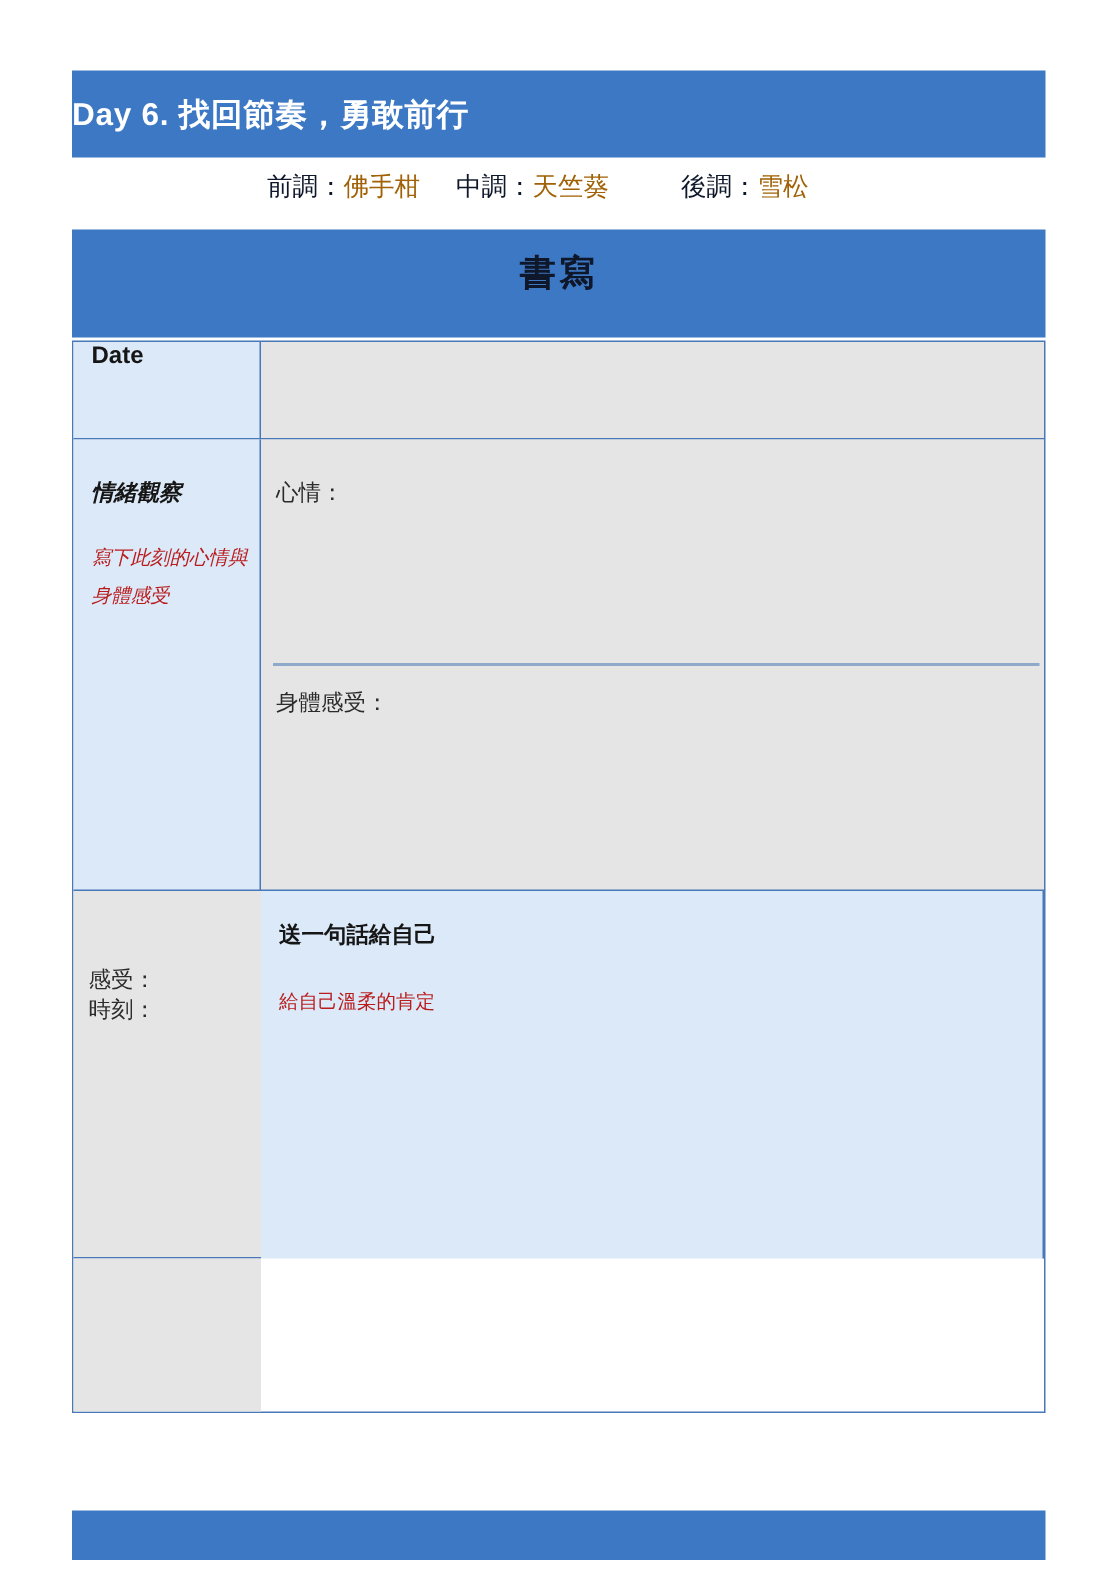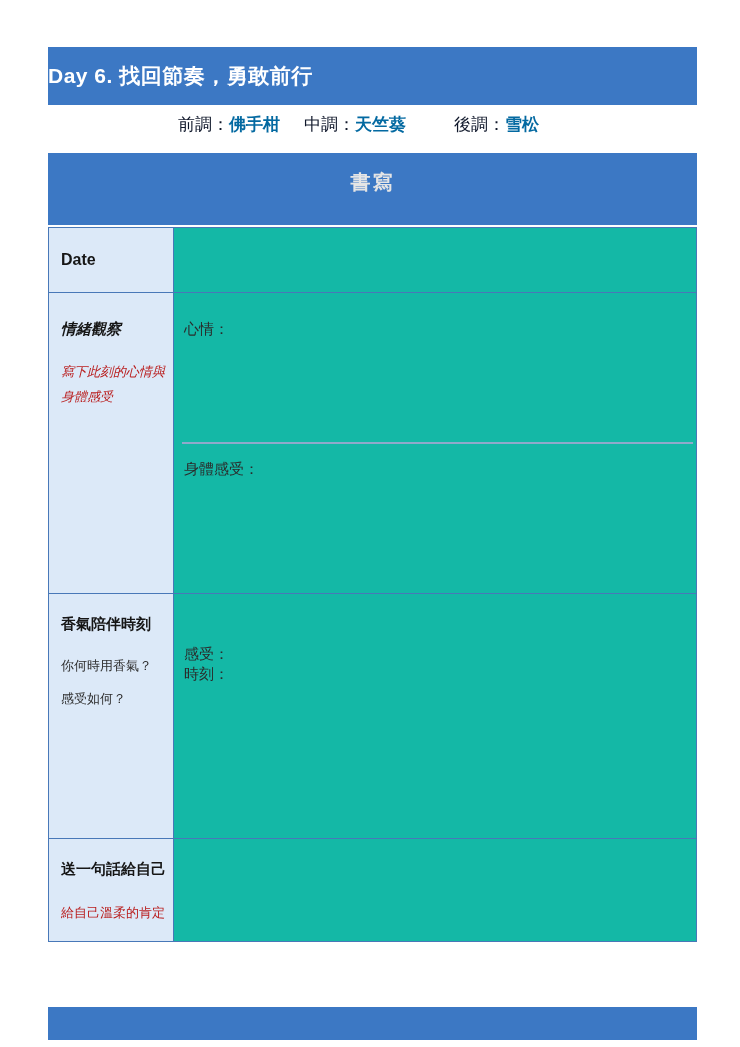--- a/index.html
+++ b/index.html
@@ -19,44 +19,44 @@
   }
   .notes {
     position:absolute; top:111px; left:0; width:740px; height:26px;
     display:flex; align-items:center;
   }
   .notes-inner { display:flex; margin-left:178px; font-size:17px; }
   .note-group { white-space:nowrap; }
   .note-group + .note-group { margin-left:24px; }
   .note-group:nth-child(3) { margin-left:48px; }
   .note-label { font-weight:normal; color:#0f172a; }
-  .note-value { font-weight:bold; color:#0369a1; }
+  .note-value { font-weight:normal; color:#a16207; }
   .section-bar {
     top:153px; height:72px;
     display:flex; align-items:center; justify-content:center;
     padding-bottom:14px;
   }
-  .section-bar span { color:#e5e5e5; font-weight:bold; font-size:20px; letter-spacing:2px; }
+  .section-bar span { color:#0f172a; font-weight:bold; font-size:24px; letter-spacing:2px; }
 
   .sheet-table {
     position:absolute; left:48px; top:227px; width:649px;
     display:grid;
     grid-template-columns:125px 1fr;
     grid-template-rows:65px 301px 245px 102px;
     border:1px solid #4878b8;
   }
   .lc {
     background:#dce9f8; border-right:1px solid #4878b8; border-bottom:1px solid #4878b8;
     padding:0 6px 0 12px;
   }
-  .rc { background:#14b8a6; border-bottom:1px solid #4878b8; position:relative; }
+  .rc { background:#e5e5e5; border-bottom:1px solid #4878b8; position:relative; }
   .lc.last, .rc.last { border-bottom:none; }
   .lc .heading { font-weight:bold; font-size:15px; color:#161616; line-height:20px; }
   .lc .desc { font-size:13px; color:#b91c1c; line-height:25px; }
-  .lc-date { display:flex; align-items:center; }
+  .lc-date { display:flex; }
   .lc-date .heading { font-size:16px; }
   .lc-emotion { padding-top:26px;font-style:italic; }
   .lc-emotion .desc { margin-top:20px; }
   .lc-scent { padding-top:20px; }
   .lc-scent .q { font-size:13px; color:#2e2e2e; line-height:20px; }
   .lc-scent .q1 { margin-top:22px; }
   .lc-scent .q2 { margin-top:13px; }
   .lc-message { padding-top:20px; }
   .lc-message .desc { margin-top:24px; line-height:20px; }
 
@@ -103,25 +103,20 @@
     <div class="lc lc-emotion">
       <div class="heading">情緒觀察</div>
       <div class="desc">寫下此刻的心情與身體感受</div>
     </div>
     <div class="rc rc-emotion">
       <div class="field-label f1">心情：</div>
       <div class="divider"></div>
       <div class="field-label f2">身體感受：</div>
     </div>
 
-    <div class="lc lc-scent">
-      <div class="heading">香氣陪伴時刻</div>
-      <div class="q q1">你何時用香氣？</div>
-      <div class="q q2">感受如何？</div>
-    </div>
     <div class="rc rc-scent">
       <div class="field-label f2">感受：</div>
       <div class="field-label f1">時刻：</div>
     </div>
 
     <div class="lc lc-message last">
       <div class="heading">送一句話給自己</div>
       <div class="desc">給自己溫柔的肯定</div>
     </div>
     <div class="rc last"></div>

